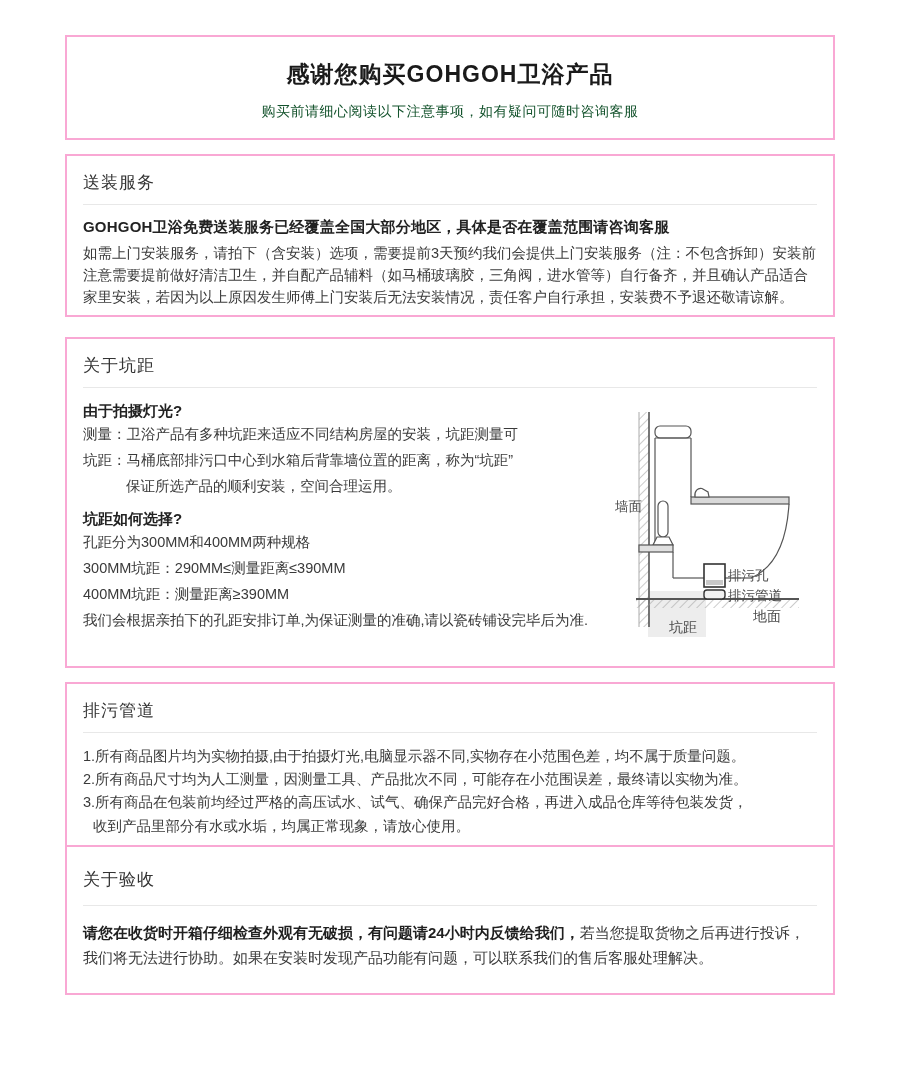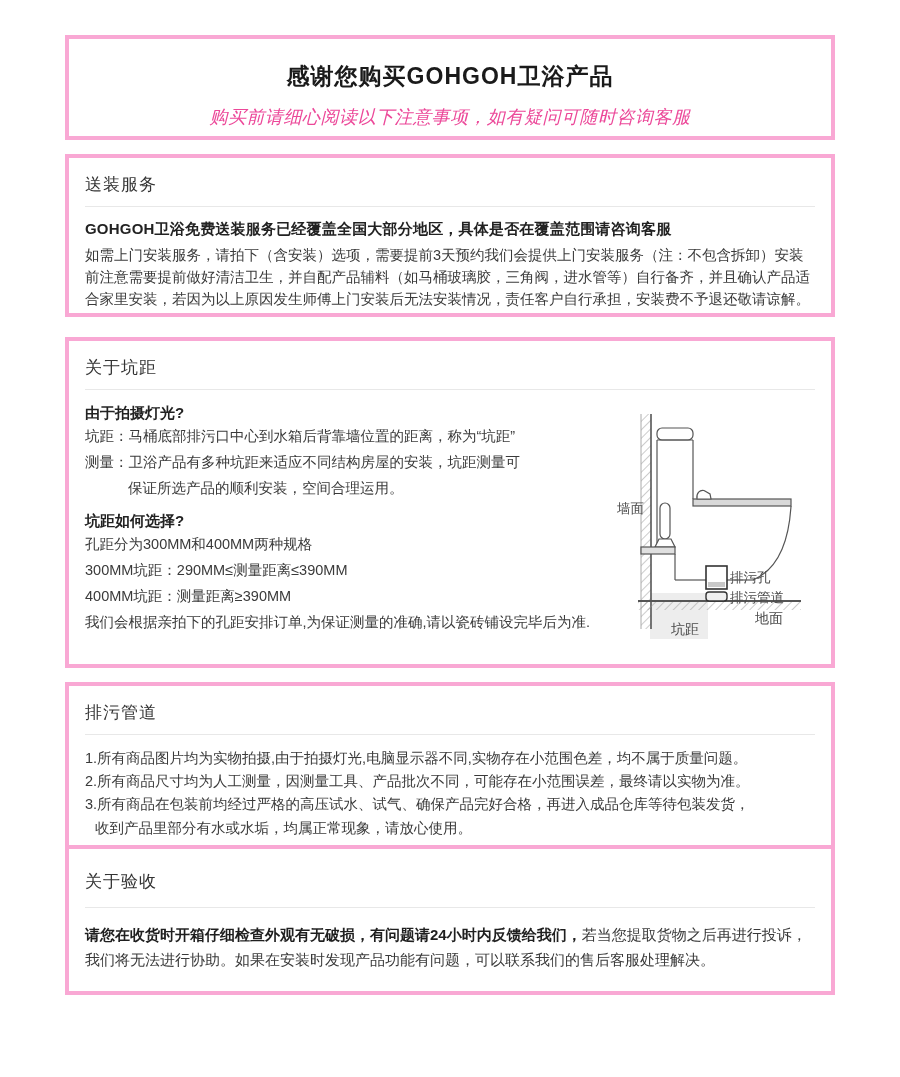--- a/index.html
+++ b/index.html
@@ -3,25 +3,25 @@
 <meta charset="utf-8">
 <style>
   html,body{margin:0;padding:0;}
   body{
     width:900px;height:1077px;background:#ffffff;position:relative;
     font-family:"Liberation Sans","DejaVu Sans",sans-serif;color:#3a3a3a;
     overflow:hidden;
   }
   .box{
     position:absolute;left:65px;width:770px;box-sizing:border-box;
-    border:4px solid #f9a8d4;background:#fff;padding:0 16px;
+    border:2px solid #f9a8d4;background:#fff;padding:0 16px;
   }
   #box-header{top:35px;height:105px;text-align:center;}
   .header-title{font-size:23px;font-weight:bold;color:#1a1a1a;margin-top:22px;letter-spacing:1px;}
-  .header-sub{font-size:18px;color:#ec4899;margin-top:13px;letter-spacing:0.5px;font-style:italic;}
+  .header-sub{font-size:14px;color:#14532d;margin-top:13px;letter-spacing:0.5px;}
 
   .sec-heading{font-size:17px;color:#333;padding-top:17px;line-height:20px;letter-spacing:1px;}
   .sec-rule{border:none;border-top:1px solid #e8e8e8;margin:11px 0 0 0;}
 
   #box-delivery{top:154px;height:163px;}
   .delivery-lead{font-size:15px;font-weight:bold;color:#222;margin-top:13px;letter-spacing:0.2px;}
   .delivery-body{font-size:14.5px;line-height:21.8px;margin-top:6px;color:#3a3a3a;}
 
   #box-pit{top:337px;height:331px;}
   .pit-col{width:520px;}
@@ -57,22 +57,22 @@
   <hr class="sec-rule">
   <div class="delivery-lead">GOHGOH卫浴免费送装服务已经覆盖全国大部分地区，具体是否在覆盖范围请咨询客服</div>
   <div class="delivery-body">如需上门安装服务，请拍下（含安装）选项，需要提前3天预约我们会提供上门安装服务（注：不包含拆卸）安装前注意需要提前做好清洁卫生，并自配产品辅料（如马桶玻璃胶，三角阀，进水管等）自行备齐，并且确认产品适合家里安装，若因为以上原因发生师傅上门安装后无法安装情况，责任客户自行承担，安装费不予退还敬请谅解。</div>
 </div>
 
 <div class="box" id="box-pit">
   <div class="sec-heading">关于坑距</div>
   <hr class="sec-rule">
   <div class="pit-col">
     <div class="pit-sub q1">由于拍摄灯光?</div>
+    <div class="pit-line">测量：卫浴产品有多种坑距来适应不同结构房屋的安装，坑距测量可</div>
     <div class="pit-line">坑距：马桶底部排污口中心到水箱后背靠墙位置的距离，称为“坑距”</div>
-    <div class="pit-line">测量：卫浴产品有多种坑距来适应不同结构房屋的安装，坑距测量可</div>
     <div class="pit-line indent">保证所选产品的顺利安装，空间合理运用。</div>
     <div class="pit-sub q2">坑距如何选择?</div>
     <div class="pit-line">孔距分为300MM和400MM两种规格</div>
     <div class="pit-line">300MM坑距：290MM≤测量距离≤390MM</div>
     <div class="pit-line">400MM坑距：测量距离≥390MM</div>
     <div class="pit-line">我们会根据亲拍下的孔距安排订单,为保证测量的准确,请以瓷砖铺设完毕后为准.</div>
   </div>
 
   <svg class="pit-diagram" width="240" height="252" viewBox="0 0 240 252">
     <defs>

